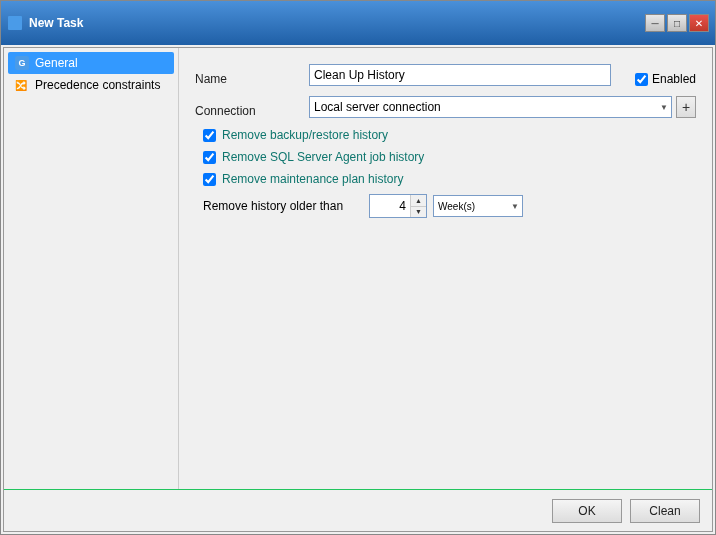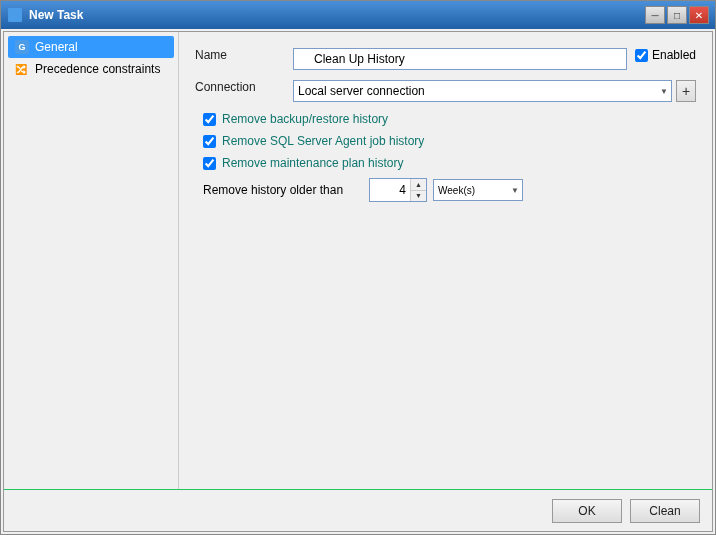--- a/index.html
+++ b/index.html
@@ -17,21 +17,21 @@
     .window {
       width: 716px;
       height: 535px;
       background: #f0f0f0;
       border: 1px solid #888;
       box-shadow: 2px 2px 8px rgba(0,0,0,0.4);
       display: flex;
       flex-direction: column;
     }
     .title-bar {
-      height: 28px;
+      height: 44px;
       background: linear-gradient(to bottom, #4a90d9, #1f5fa6);
       display: flex;
       align-items: center;
       padding: 0 6px;
       gap: 6px;
       flex-shrink: 0;
     }
     .title-bar-icon {
       width: 16px;
       height: 16px;
@@ -108,36 +108,36 @@
     .sidebar-item-label {
       font-size: 12px;
     }
     .main-panel {
       flex: 1;
       padding: 16px;
       background: #f0f0f0;
     }
     .form-row {
       display: flex;
-      align-items: flex-start;
+      align-items: flex-end;
       margin-bottom: 10px;
-      gap: 8px;
+      gap: 24px;
     }
     .form-label {
       width: 90px;
       font-size: 12px;
       color: #222;
       flex-shrink: 0;
     }
     .form-input {
       flex: 1;
       height: 22px;
       border: 1px solid #7a9cc7;
       background: white;
-      padding: 2px 20px;
+      padding: 2px 4px;
       font-size: 12px;
       outline: none;
     }
     .form-checkbox-row {
       display: flex;
       align-items: center;
       gap: 6px;
       margin-bottom: 8px;
       padding-left: 8px;
     }

